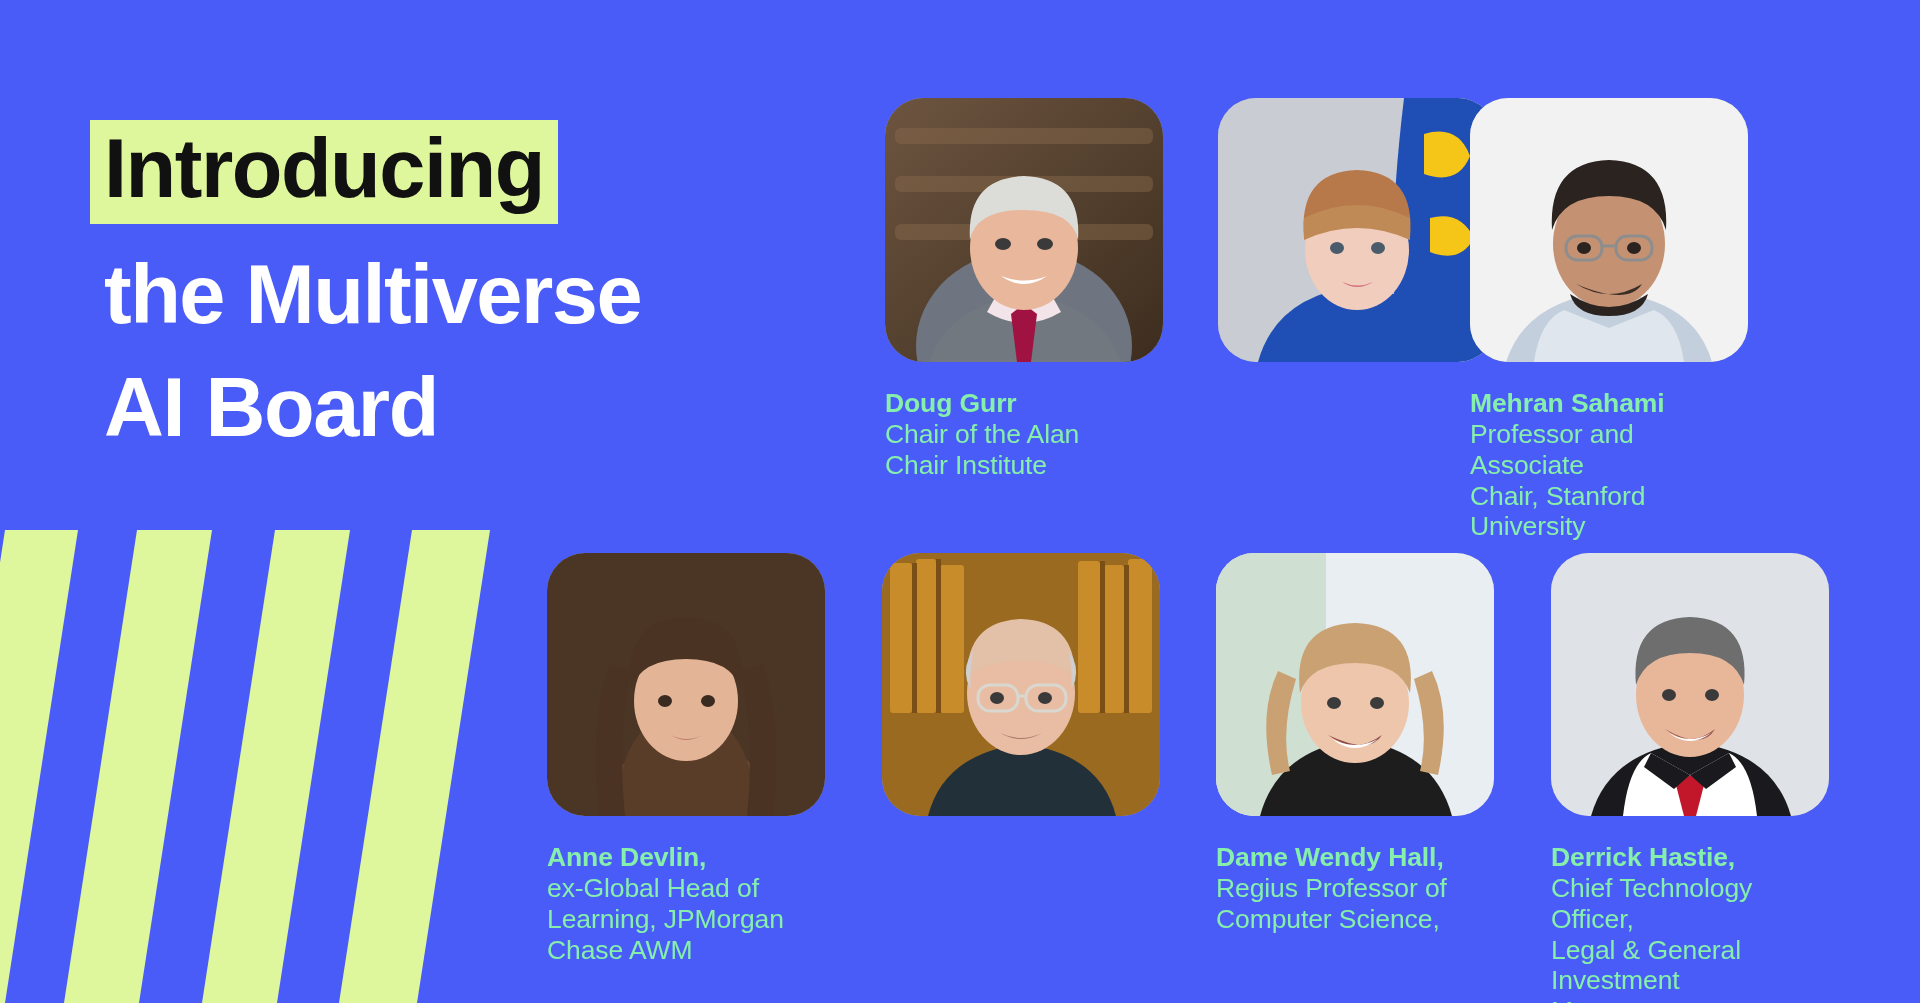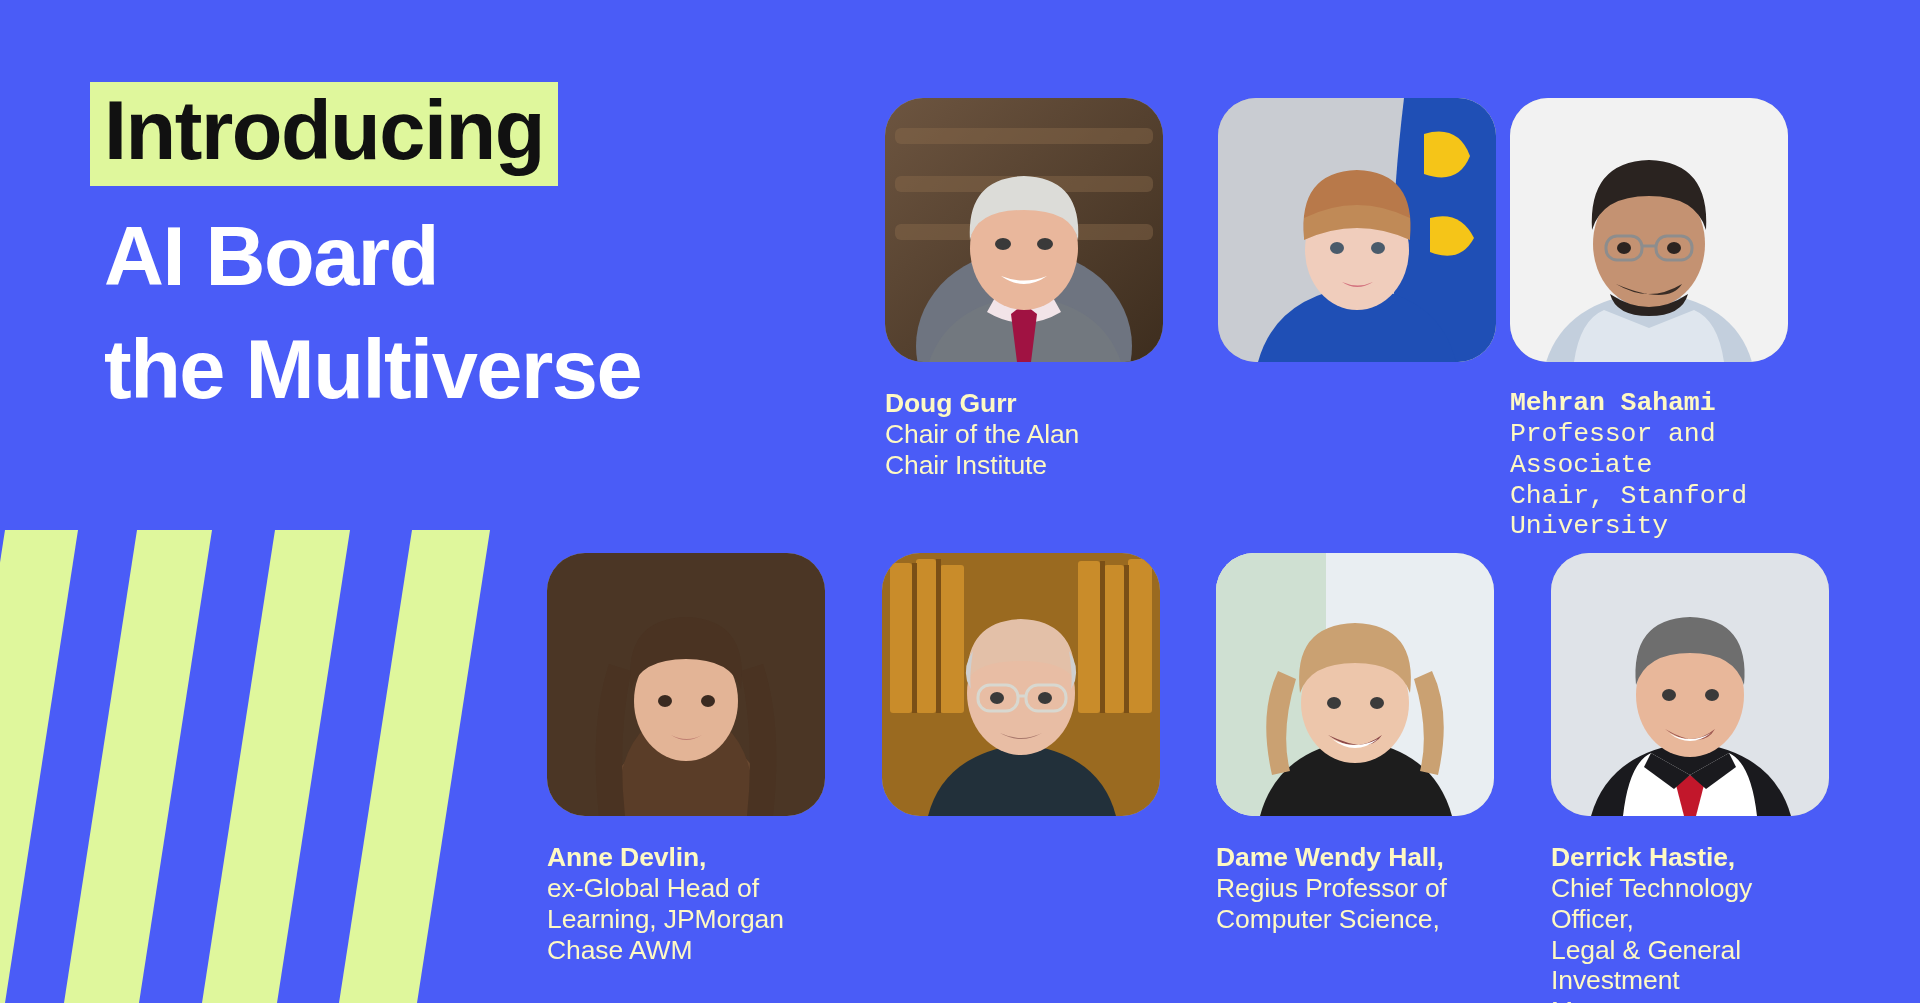--- a/index.html
+++ b/index.html
@@ -41,56 +41,56 @@
     white-space:nowrap;
   }
   .headline-line.hl-mark {
     display:inline-block;
     background:#dff79c;
     color:#111111;
     padding:4px 14px 10px 14px;
     margin-left:-10px;
     line-height:1.08;
   }
-  .hl-row { line-height:0; margin-bottom:14px; }
+  .hl-row { line-height:0; margin-bottom:14px;margin-top:38px; }
   .headline-line.plain { margin-left:4px; }
 
   
   .member {
     position:absolute;
     width:278px;
   }
   .photo {
     width:278px;
     height:264px;
     border-radius:38px;
     overflow:hidden;
     position:relative;
     background:#9aa3bd;
   }
   .photo svg { display:block; width:100%; height:100%; }
 
   .caption {
     margin-top:26px;
-    color:#fef9c3;
+    color:#86efac;
     font-size:26.5px;
     line-height:1.165;
     letter-spacing:-0.1px;
   }
   .caption .nm { font-weight:700; }
   .caption .rl { font-weight:400; }
 
   
   .row1 { top:98px; }
   .row2 { top:533px;margin-top:20px; }
   .row2 .photo { height:263px; }
 
   .col-a { left:885px; }
   .col-b { left:1218px; }
-  .col-c { left:1510px;font-family:Liberation Mono, monospace; }
+  .col-c { left:1470px; }
 
   .b-col-a { left:547px; }
   .b-col-b { left:882px; }
   .b-col-c { left:1216px; }
   .b-col-d { left:1551px; }
 </style>
 </head>
 <body>
 
 <div id="stripes">
@@ -101,22 +101,22 @@
       <polygon points="275,0 350,0 277,473 202,473"></polygon>
       <polygon points="412,0 490,0 417,473 339,473"></polygon>
     </g>
   </svg>
 </div>
 
 <div id="headline">
   <div class="hl-row">
     <span class="headline-line hl-mark">Introducing</span>
   </div>
+  <div class="headline-line plain">the Multiverse</div>
   <div class="headline-line plain">AI Board</div>
-  <div class="headline-line plain">the Multiverse</div>
 </div>
 
 <div class="member row1 col-a">
   <div class="photo">
     <svg viewBox="0 0 278 264" preserveAspectRatio="xMidYMid slice">
       <defs>
         <linearGradient id="bgA" x1="0" y1="0" x2="1" y2="1">
           <stop offset="0%" stop-color="#6d5540"></stop>
             <stop offset="100%" stop-color="#3d2d1e"></stop>
         </linearGradient>

